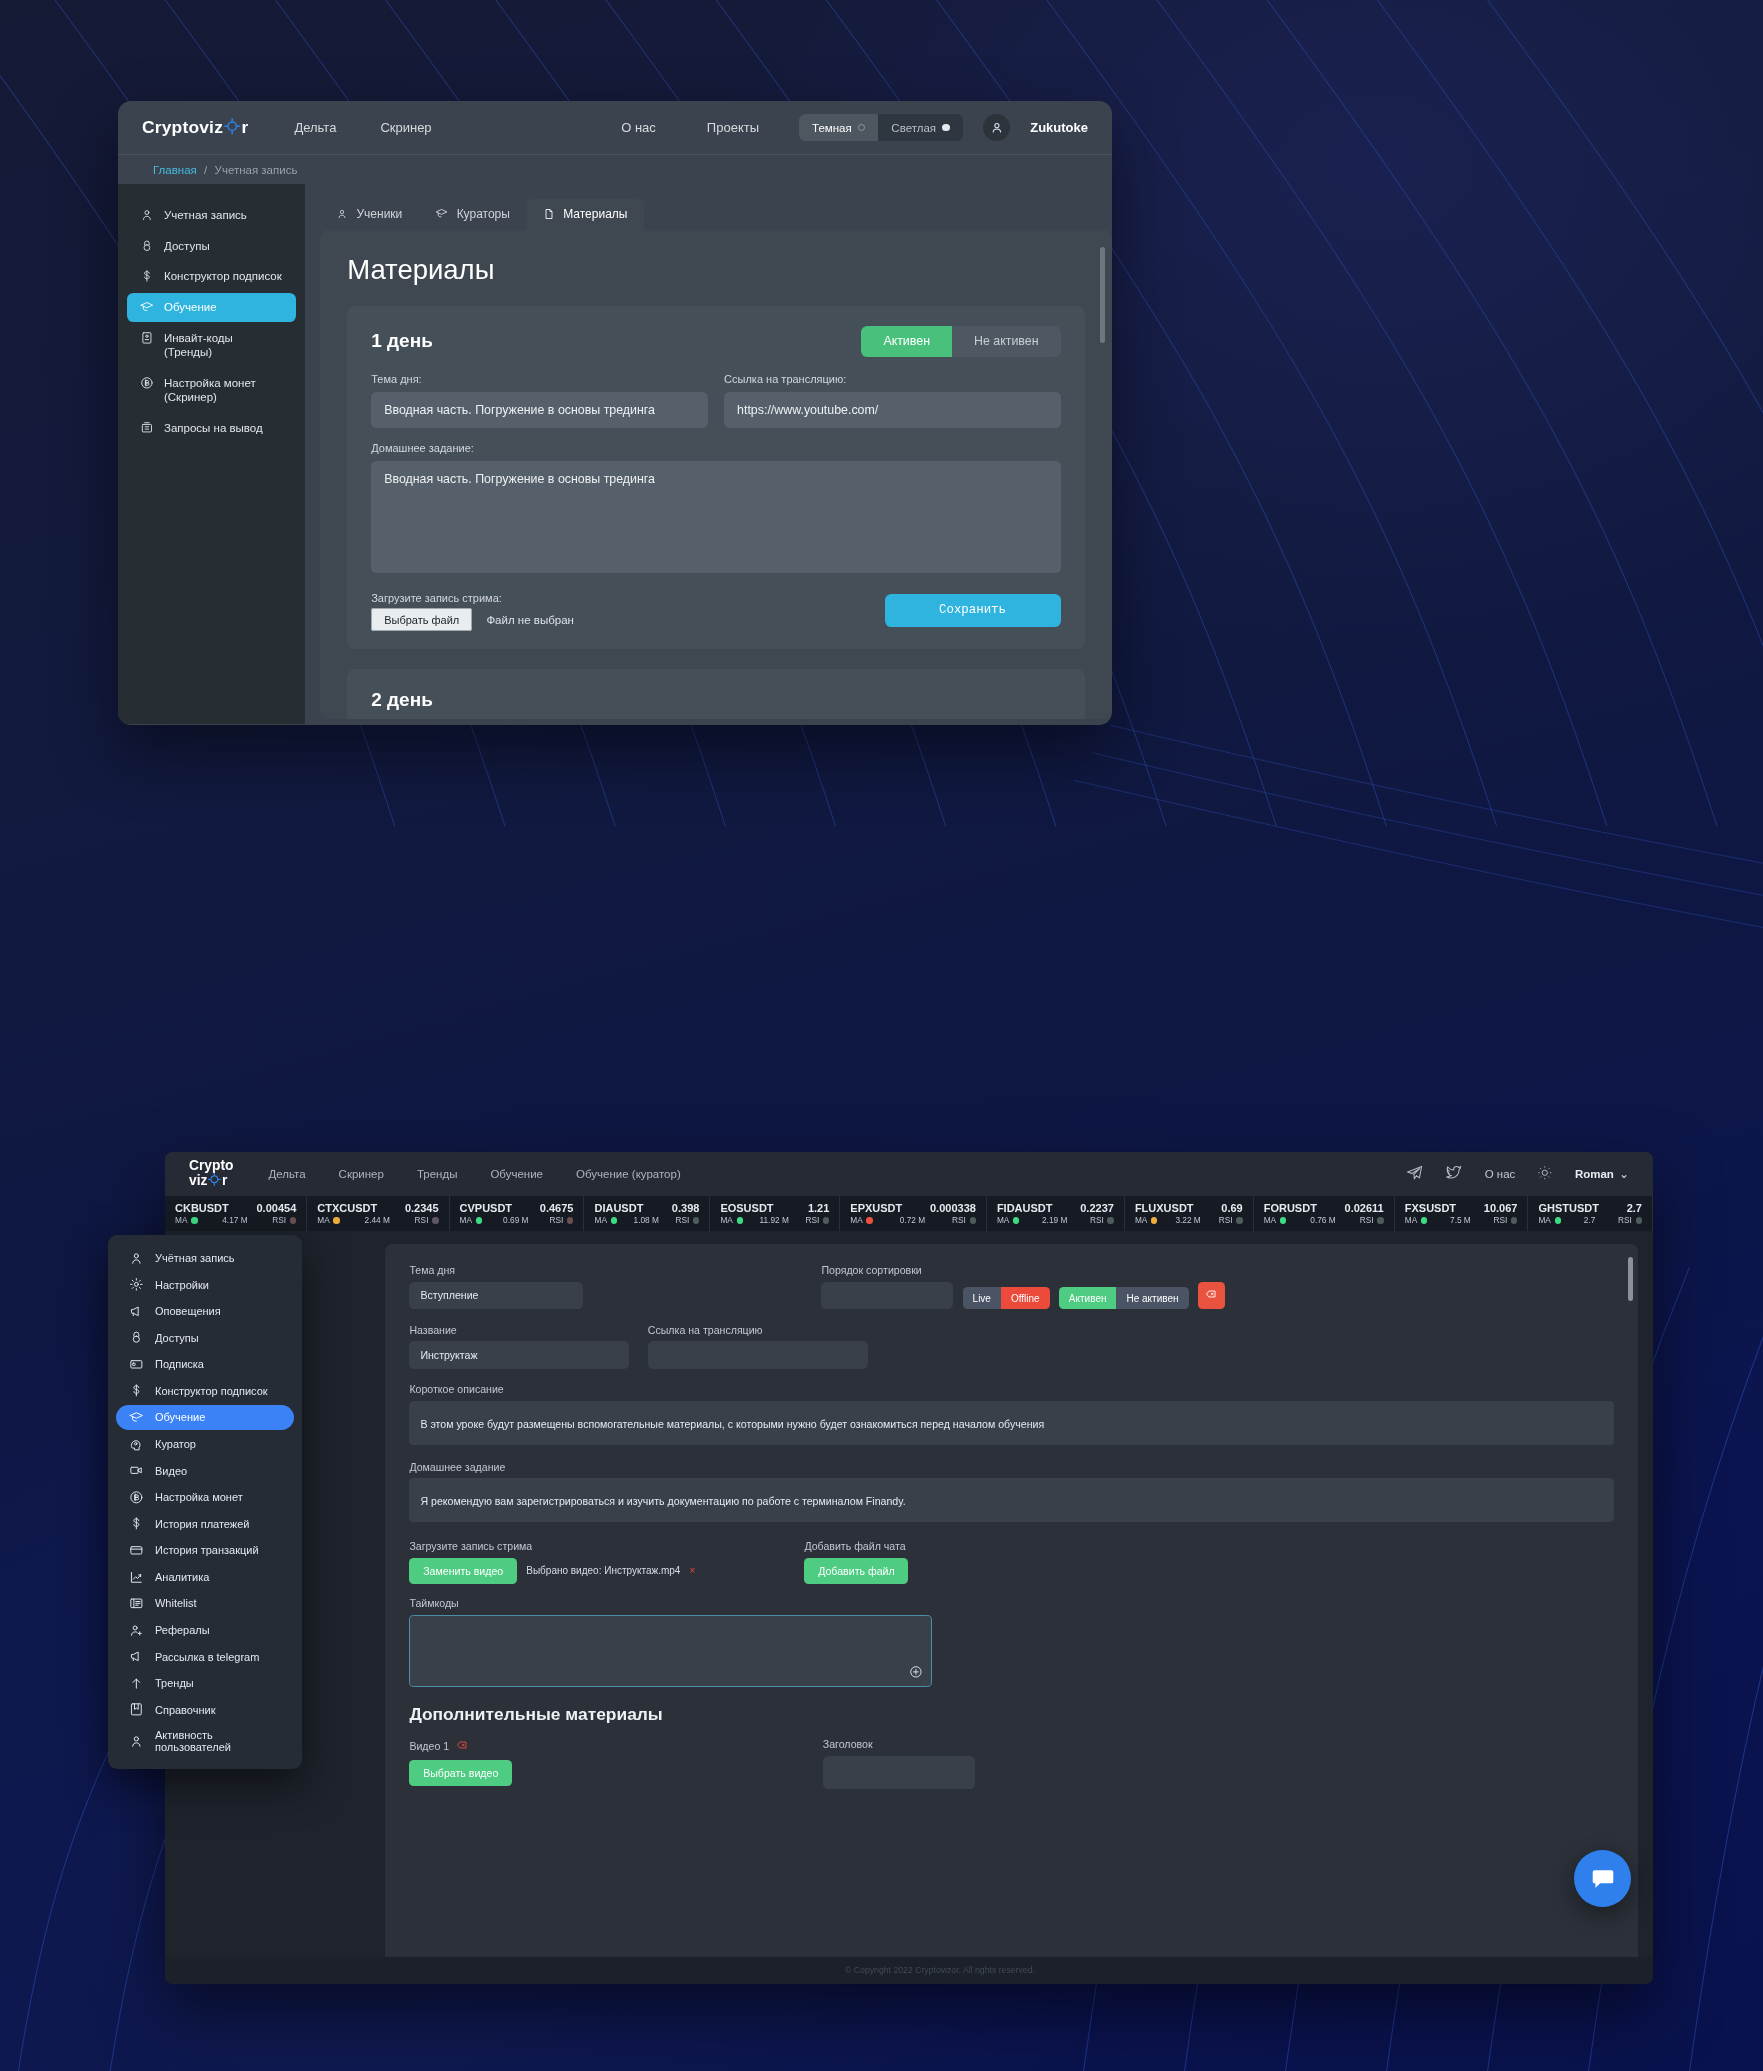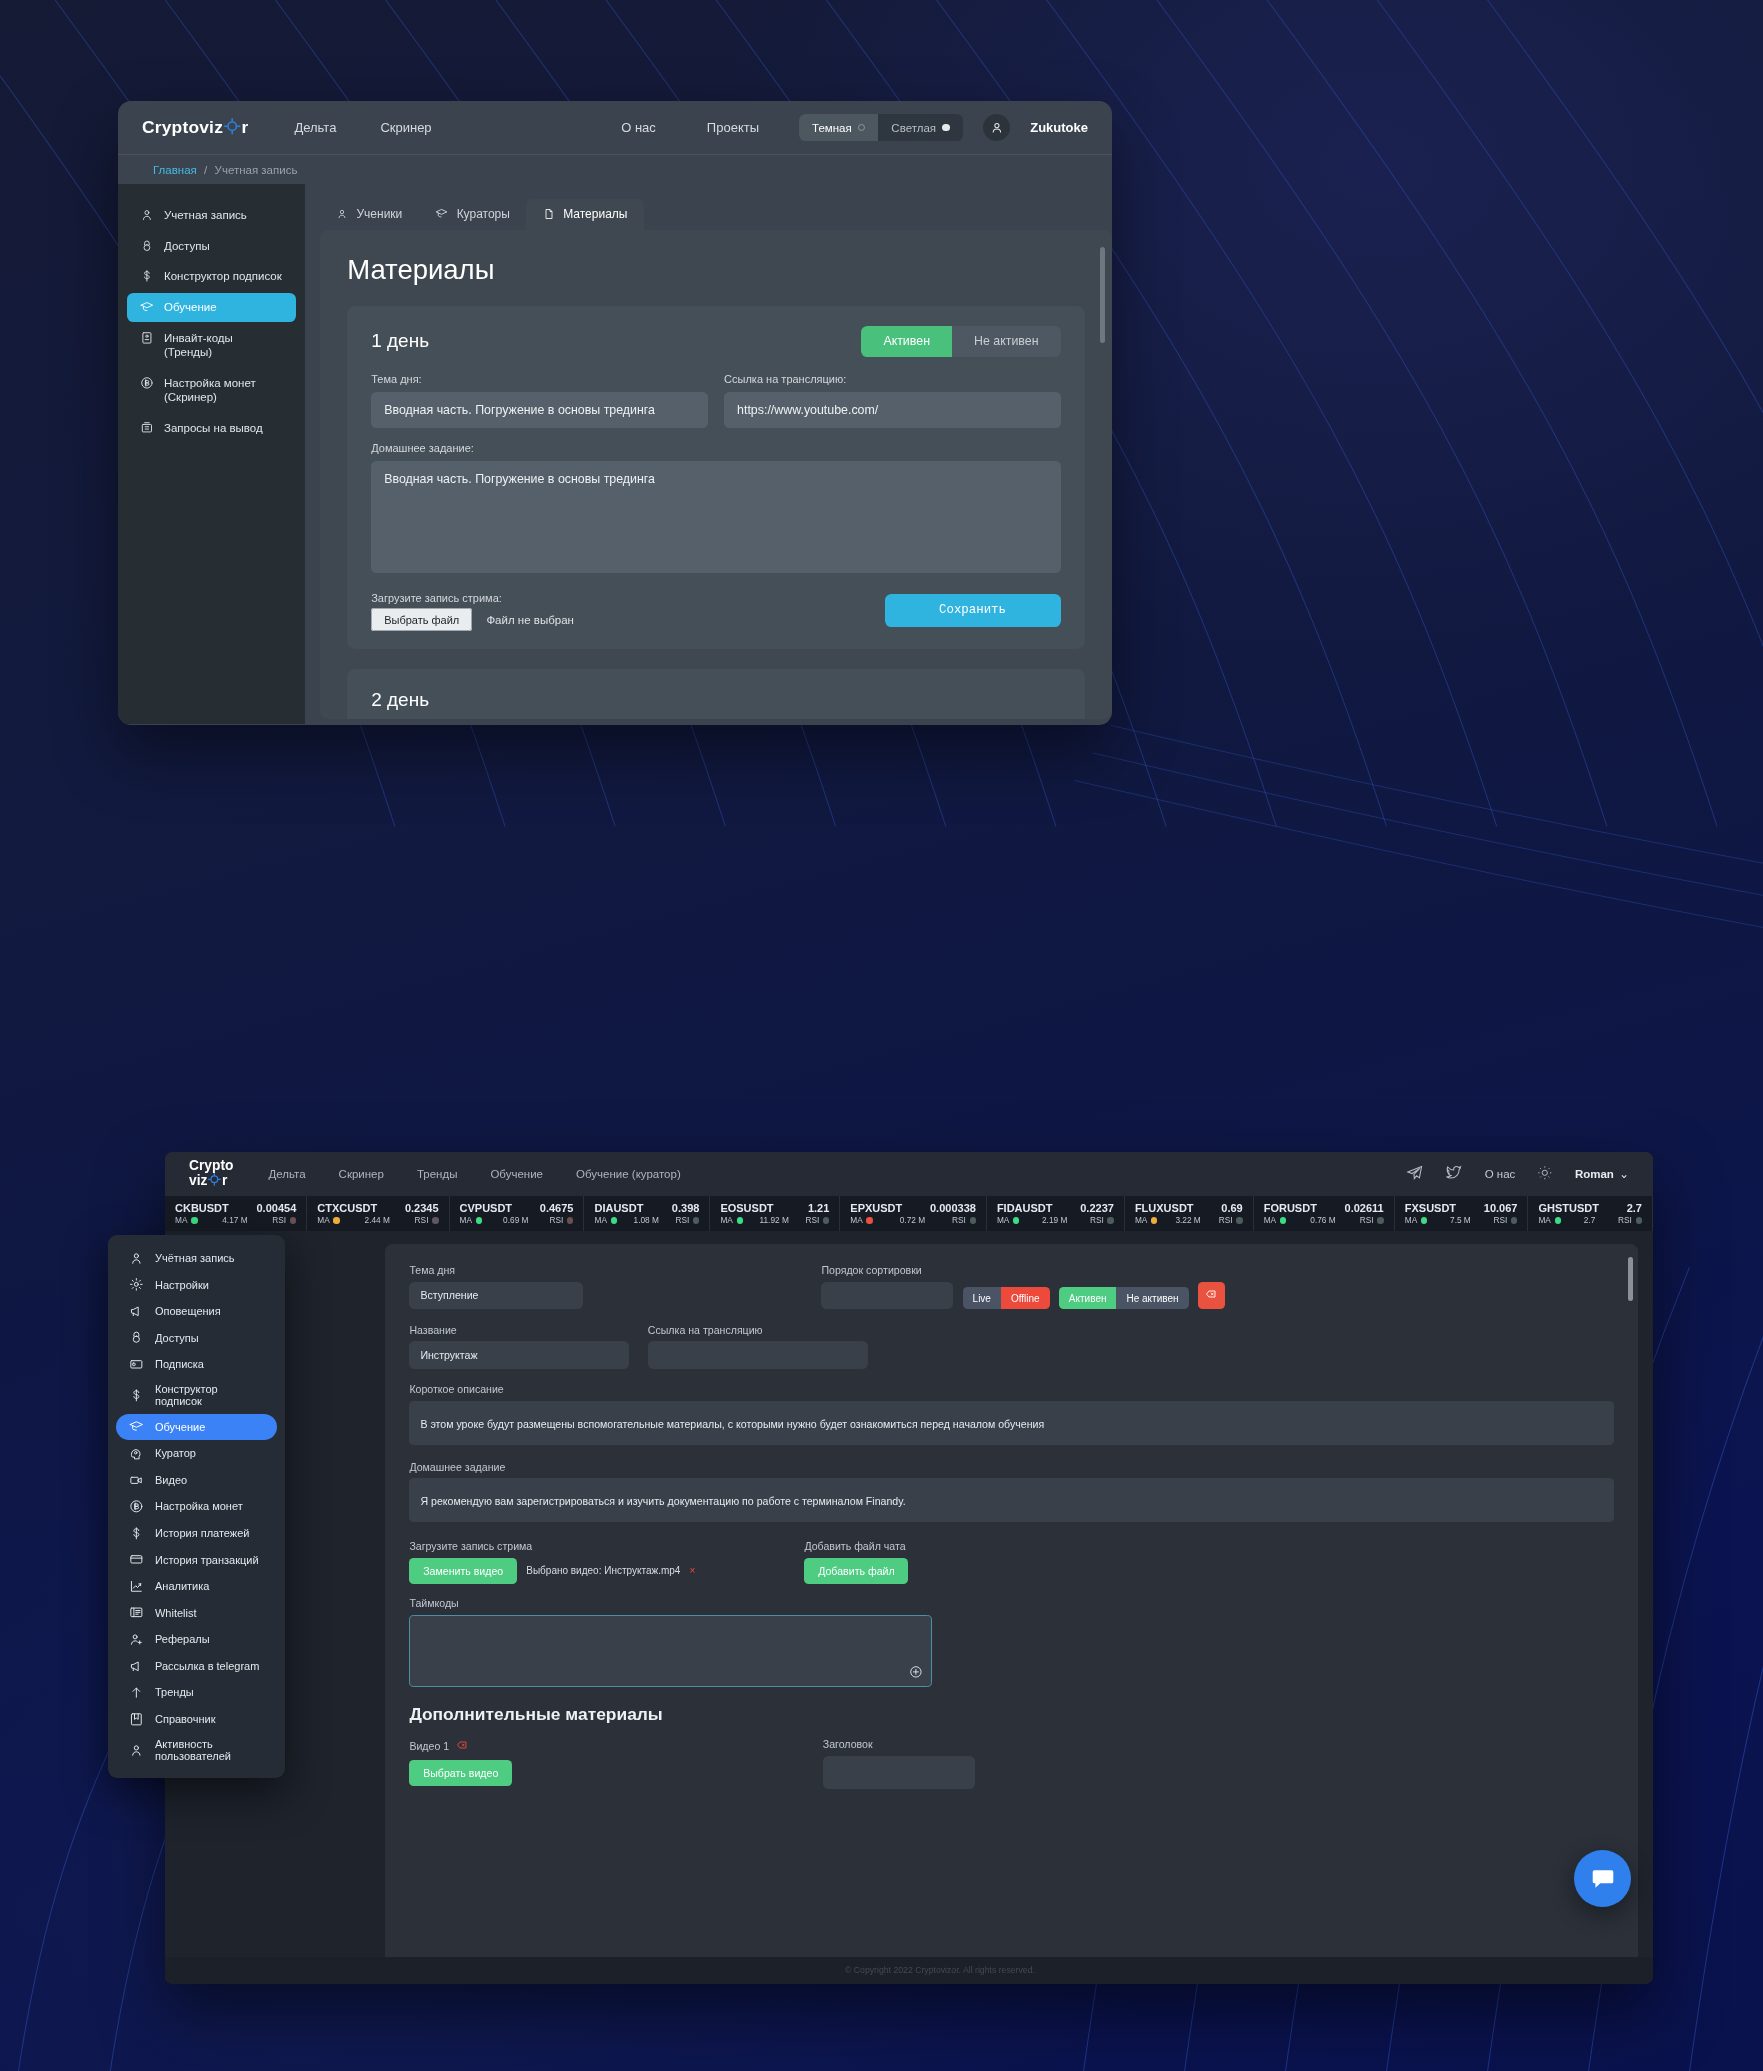--- a/index.html
+++ b/index.html
@@ -90,21 +90,21 @@
     background: #3f4850; border-radius: 8.3px;
     height: calc(100% - 36px); padding: 24px 27.5px 0 27.5px;
     position: relative; overflow: hidden;
   }
   .h1-title { font-size: 27.5px; color: #fff; font-weight: normal; margin-bottom: 20px; }
   .daycard {
     background: #454f58; border-radius: 8.3px; padding: 20px 24px 22px;
     margin-bottom: 20px; position: relative;
   }
   .day-head { display: flex; align-items: center; margin-bottom: 16.5px; }
-  .day-title { font-size: 19px; color: #fff; }
+  .day-title { font-size: 19px; color: #fff; font-weight: bold; }
   .actsw { margin-left: auto; display: flex; border-radius: 6.4px; overflow: hidden; }
   .actsw > div { padding: 8.3px 22px; font-size: 12.4px; }
   .actsw .on { background: #49c17c; color: #fff; }
   .actsw .off { background: #4e5862; color: #c9ced3; }
   .frow { display: flex; gap: 16.5px; margin-bottom: 14.7px; }
   .fcol { flex: 1; min-width: 0; }
   .flabel { font-size: 11px; color: #d3d8dc; margin-bottom: 6.4px; display: block; }
   .finput {
     background: #55606b; border: none; border-radius: 5.5px;
     height: 36px; width: 100%; padding: 0 13px;
@@ -182,21 +182,21 @@
   .seg { display: flex; border-radius: 4.6px; overflow: hidden; }
   .grnbtn { background: #4ecc82; color: #fff; border: none; border-radius: 4.6px; font-size: 10.6px; padding: 7.3px 13.8px; font-family: inherit; }
   .delbtn {
     background: #e9523f; border: none; border-radius: 4.6px;
     width: 27.5px; height: 27.5px; color: #fff; font-size: 11px;
   }
   .w2-h2 { font-size: 17.4px; color: #eef1f4; margin: 14.7px 0 13px; }
   
   .float-side {
     position: absolute; left: 108px; top: 1235px;
-    width: 177px; background: #262c36; border-radius: 9.2px;
+    width: 194px; background: #262c36; border-radius: 9.2px;
     padding: 9.2px 0; box-shadow: 0 14.7px 40px rgba(0,0,0,.55);
     z-index: 5;
   }
   .fs-item {
     display: flex; align-items: center; gap: 11px;
     padding: 5.5px 13px; margin: 0.9px 8.3px; border-radius: 16.5px;
     font-size: 11px; color: #e4e8ee;
   }
   .fs-item .ic { width: 14.7px; display:flex; justify-content:center; flex-shrink:0; }
   .fs-item.active { background: #3b82f6; color: #fff; }

